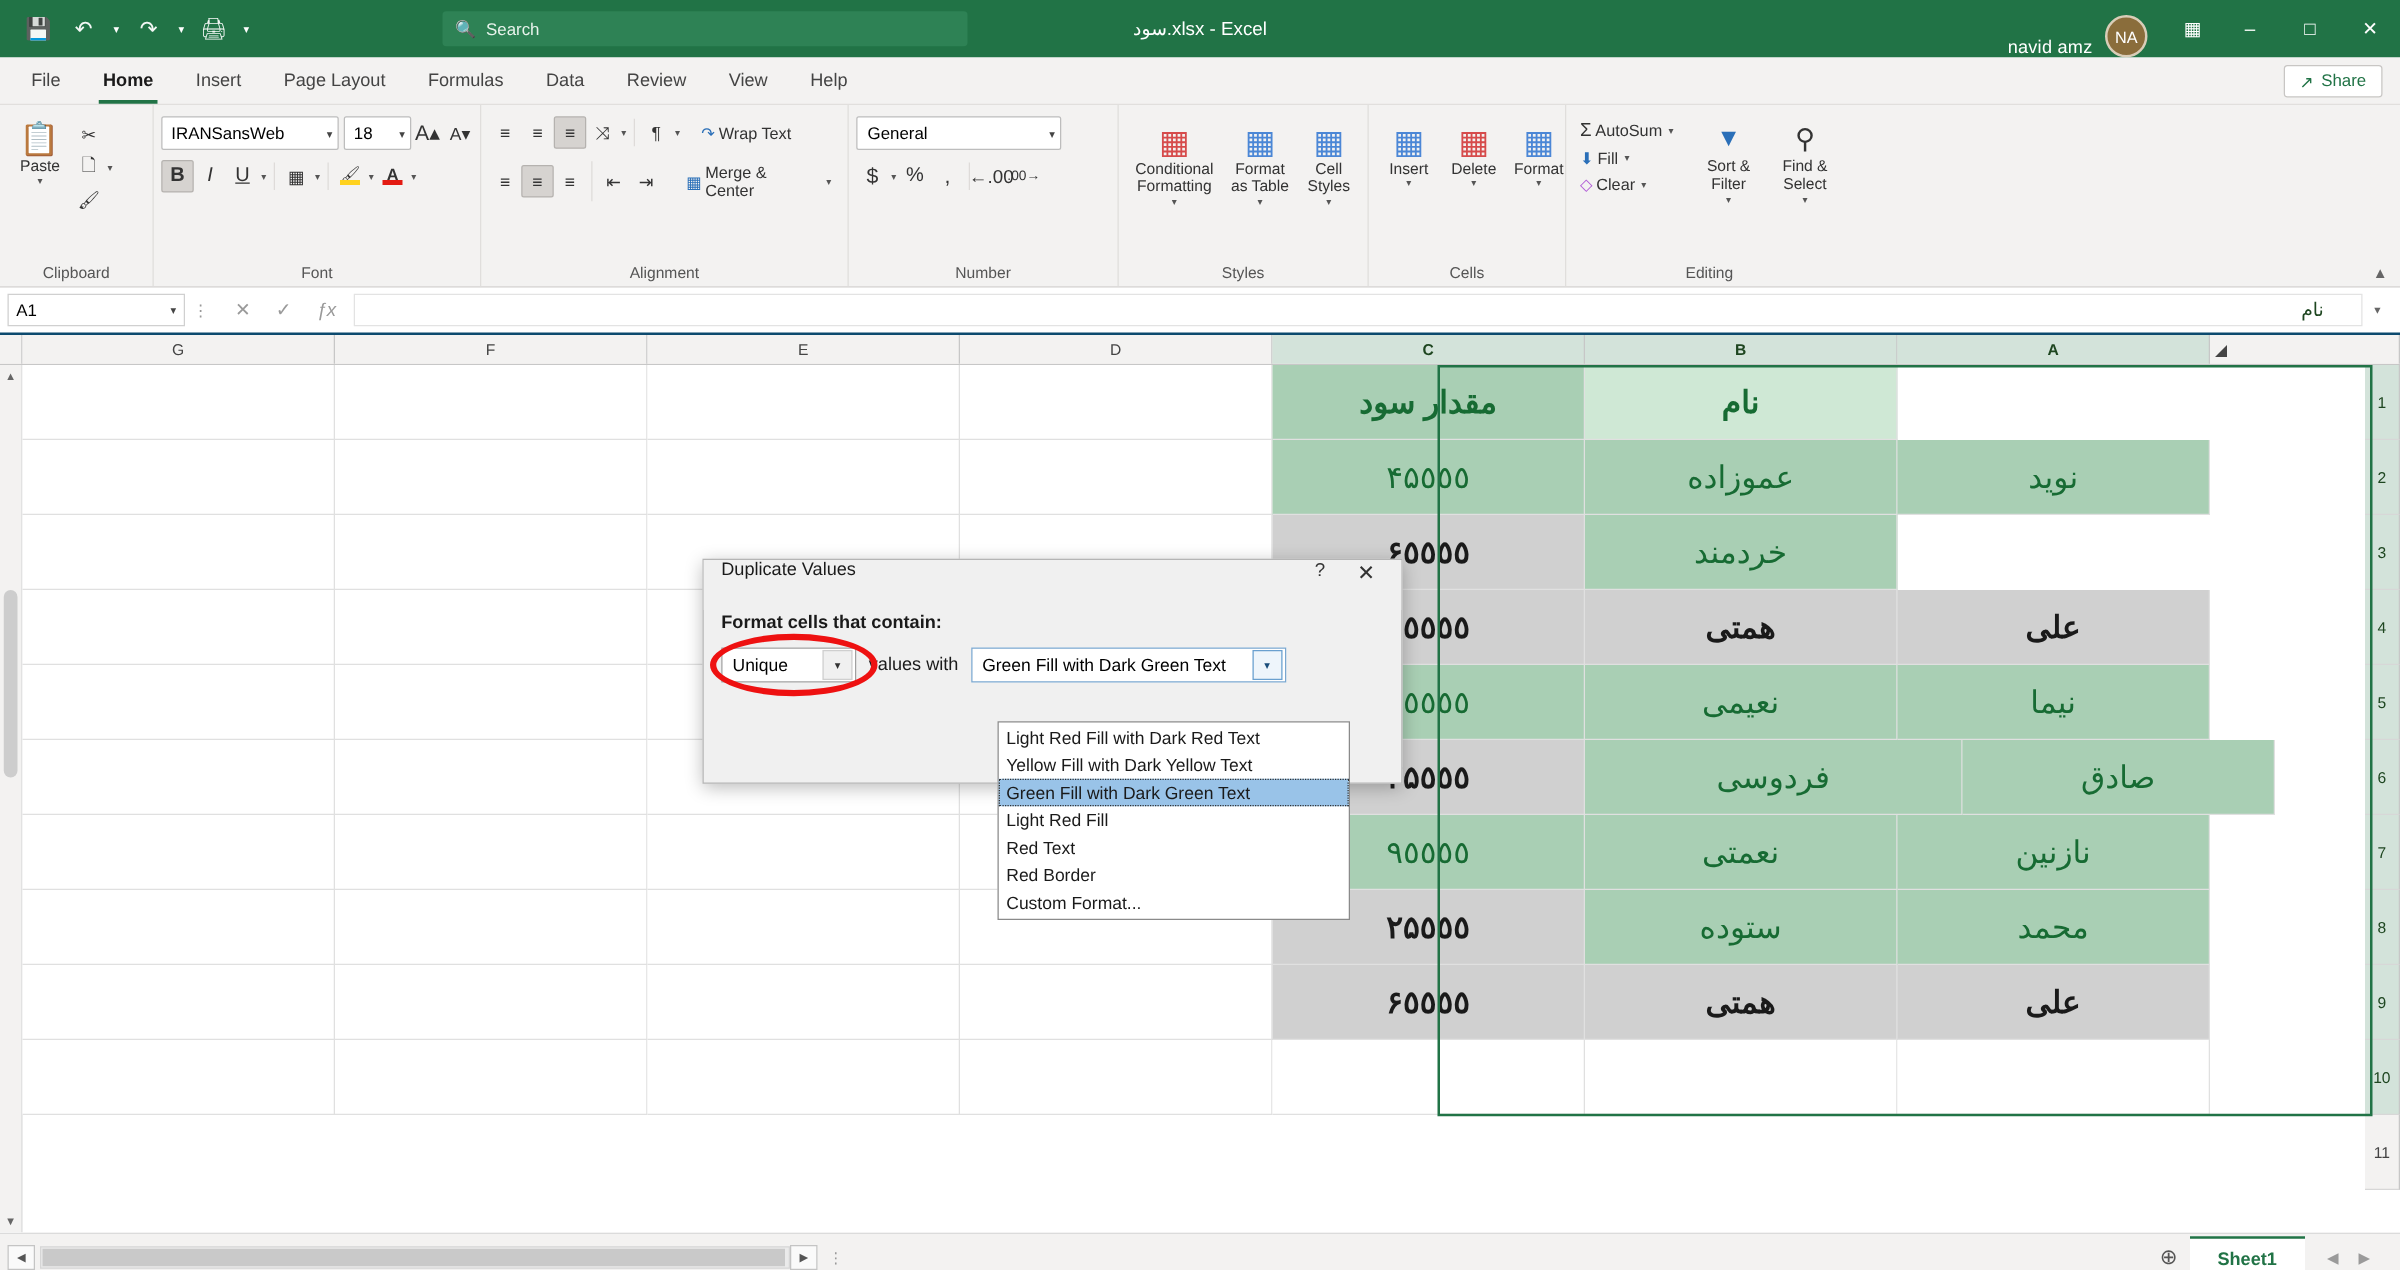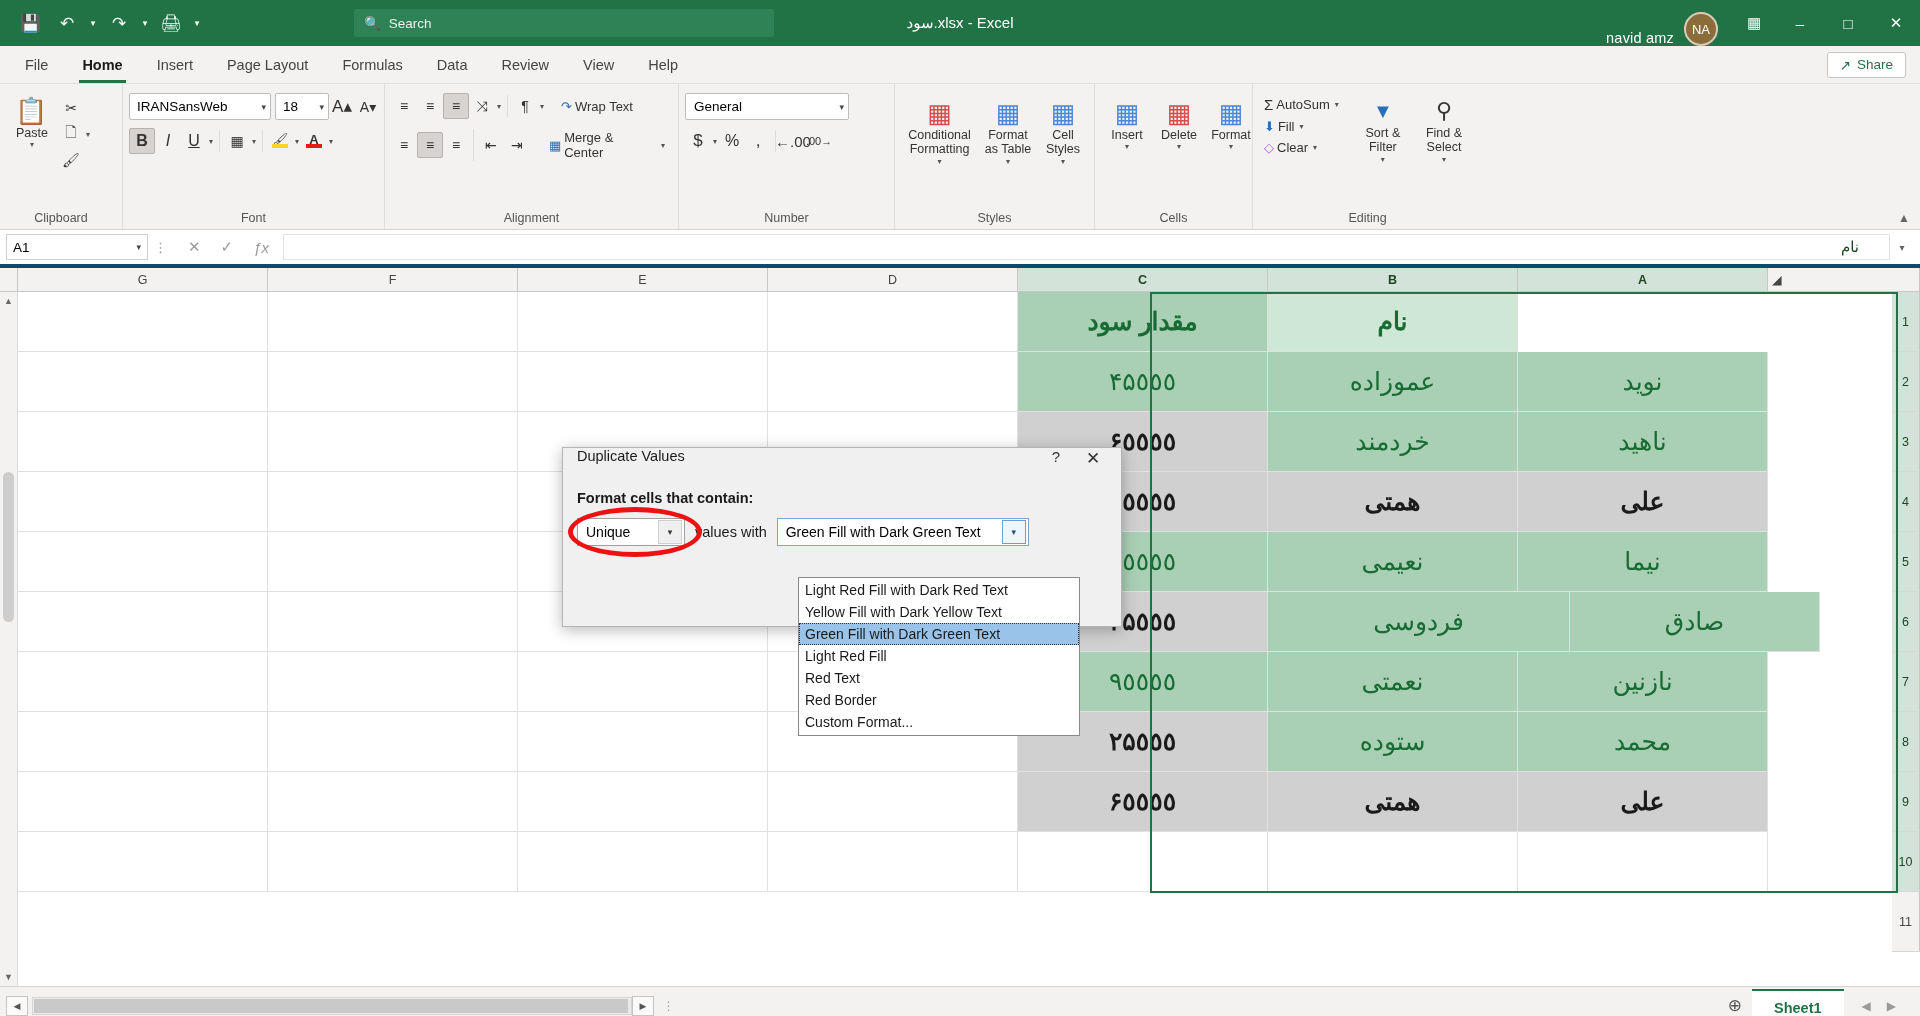--- a/index.html
+++ b/index.html
@@ -102,21 +102,21 @@
     display: flex; align-items: center; padding: 0 4px 0 8px; font-size: 13.5px;
   }
   .fld-caret { margin-left: auto; font-size: 9px; color:#444; }
   .row { display: flex; align-items: center; }
   .col { display: flex; flex-direction: column; }
   .collapse-ribbon { position: absolute; right: 10px; bottom: 4px; font-size: 12px; color:#666;}
 
   
   .formulabar {
     height: 38px; background: #fff; display: flex; align-items: center;
-    border-bottom: 4px solid #0c4a6e; padding: 0 6px;
+    border-bottom: 2px solid #0c4a6e; padding: 0 6px;
   }
   .namebox {
     width: 142px; height: 26px; border: 1px solid #d0d0d0; background: #fff;
     display: flex; align-items: center; padding: 0 6px; font-size: 13.5px;
   }
   .fb-dots { width: 26px; text-align:center; color:#999; font-size: 13px; letter-spacing:1px;}
   .fb-icons { display: flex; align-items: center; gap: 20px; padding: 0 14px; color: #9a9a9a; font-size: 15px;}
   .fb-input {
     flex: 1; height: 26px; border: 1px solid #e3e3e3; background: #fff;
     display: flex; align-items: center; justify-content: flex-end;
@@ -575,21 +575,20 @@
         <div class="gcell f-green-plain" style="width:250px">نوید</div>
       </div>
 
       <div class="grow">
         <div class="gcell empty" style="width:250px"></div>
         <div class="gcell empty" style="width:250px"></div>
         <div class="gcell empty" style="width:250px"></div>
         <div class="gcell empty" style="width:250px"></div>
         <div class="gcell f-greynb" style="width:250px">۶٥٥٥٥</div>
         <div class="gcell f-green-plain" style="width:250px">خردمند</div>
-        <div class="gcell f-green-plain" style="width:250px">ناهید</div>
       </div>
 
       <div class="grow">
         <div class="gcell empty" style="width:250px"></div>
         <div class="gcell empty" style="width:250px"></div>
         <div class="gcell empty" style="width:250px"></div>
         <div class="gcell empty" style="width:250px"></div>
         <div class="gcell f-greynb" style="width:250px">۶٥٥٥٥</div>
         <div class="gcell f-greynb" style="width:250px">همتی</div>
         <div class="gcell f-greynb" style="width:250px">علی</div>

